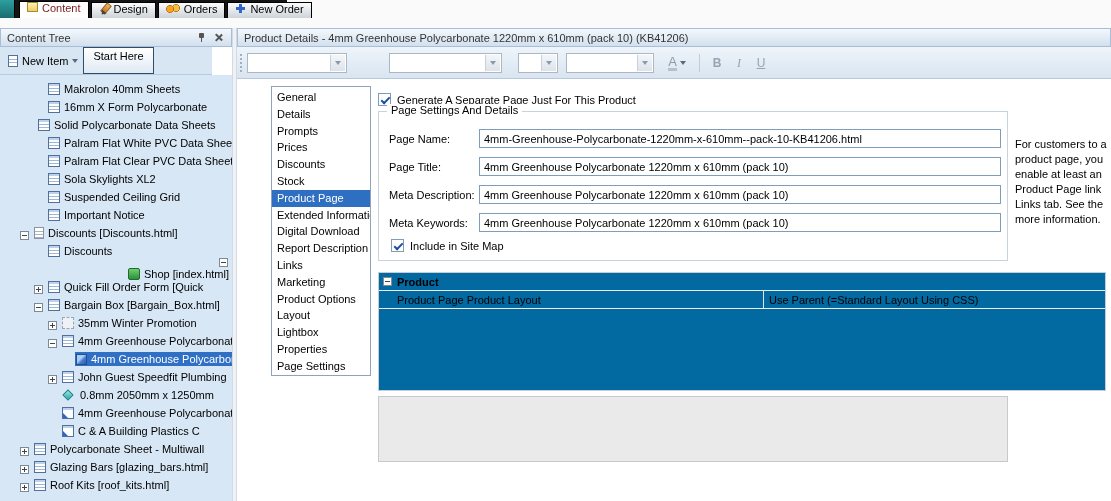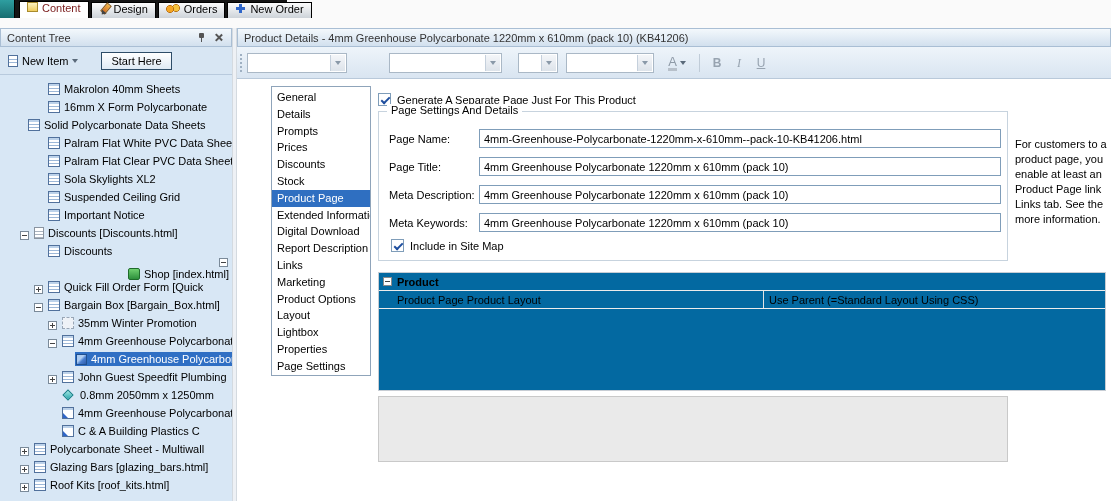--- a/index.html
+++ b/index.html
@@ -39,22 +39,22 @@
   .hdr-btn{width:14px;height:14px;display:flex;align-items:center;justify-content:center}
   .pin{position:relative;width:11px;height:11px}
   .pin::before{content:"";position:absolute;left:3px;top:1px;width:5px;height:5px;background:#555;border-radius:1px}
   .pin::after{content:"";position:absolute;left:5px;top:6px;width:1px;height:4px;background:#555}
   .xmark{position:relative;width:9px;height:9px}
   .xmark::before,.xmark::after{content:"";position:absolute;left:4px;top:0;width:1.5px;height:9px;background:#555}
   .xmark::before{transform:rotate(45deg)}
   .xmark::after{transform:rotate(-45deg)}
 
   
-  #left-toolbar{position:absolute;left:0;top:47px;width:232px;height:28px;background:#d8e6f3;
-    border-bottom:1px solid #b8cadd;display:flex;align-items:center;padding:0 5px;gap:20px}
+  #left-toolbar{position:absolute;left:0;top:47px;width:212px;height:28px;background:#d8e6f3;
+    border-bottom:1px solid #b8cadd;display:flex;padding:0 5px;gap:2px}
   .newitem-btn{display:flex;align-items:center;gap:4px;padding:2px 3px;cursor:default}
   .newitem-icon{width:10px;height:12px;border:1px solid #51719c;background:#fff;
     background-image:linear-gradient(to bottom,transparent 3px,#9db8d8 3px,#9db8d8 4px,transparent 4px,transparent 6px,#9db8d8 6px,#9db8d8 7px,transparent 7px)}
   .arrow-down{width:0;height:0;border-left:3px solid transparent;border-right:3px solid transparent;border-top:4px solid #5a6a7a}
   .start-here-btn{border:1px solid #2e4d68;background:linear-gradient(#ffffff,#dfeaf4);padding:2px 9px;cursor:default}
 
   #tree{position:absolute;left:0;top:75px;width:232px;height:426px;background:#d8e7f5;overflow:hidden;padding-top:3px}
   .tree-row{height:18px;display:flex;align-items:flex-end;white-space:nowrap}
   .expander{width:9px;height:9px;border:1px solid #7a8a99;background:#fff;position:relative;flex:none;margin-right:4px}
   .expander::before{content:"";position:absolute;left:1px;right:1px;top:3px;height:1px;background:#444}
@@ -184,21 +184,21 @@
         <span class="tree-label">Makrolon 40mm Sheets</span>
       </span>
     </div>
     <div class="tree-row" style="padding-left: 34px;">
       <span class="exp-spacer"></span>
       <span class="row-body">
         <span class="tree-icon i-brochure"></span>
         <span class="tree-label">16mm X Form Polycarbonate</span>
       </span>
     </div>
-    <div class="tree-row" style="padding-left: 14px;">
+    <div class="tree-row" style="padding-left: 24px;">
       <span class="exp-spacer"></span>
       <span class="row-body">
         <span class="tree-icon i-brochure"></span>
         <span class="tree-label">Solid Polycarbonate Data Sheets</span>
       </span>
     </div>
     <div class="tree-row" style="padding-left: 34px;">
       <span class="exp-spacer"></span>
       <span class="row-body">
         <span class="tree-icon i-brochure"></span>

